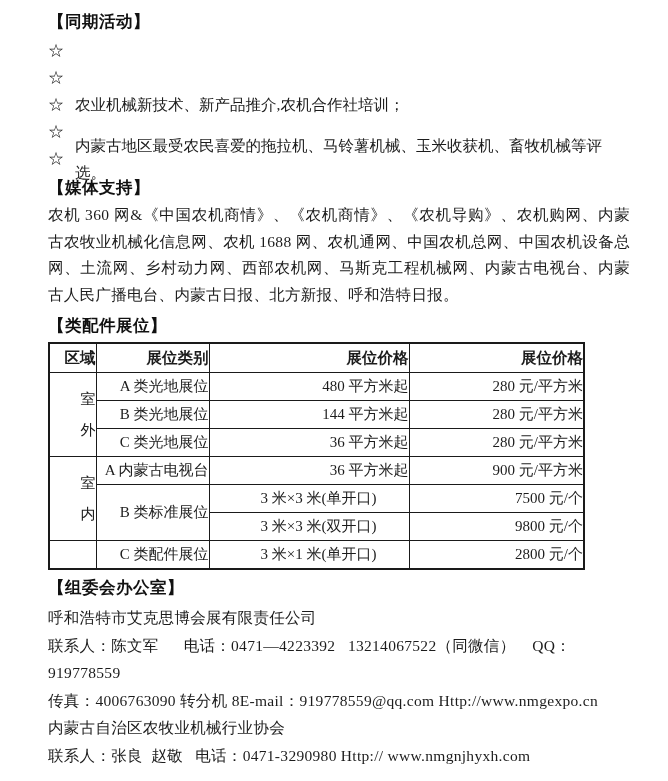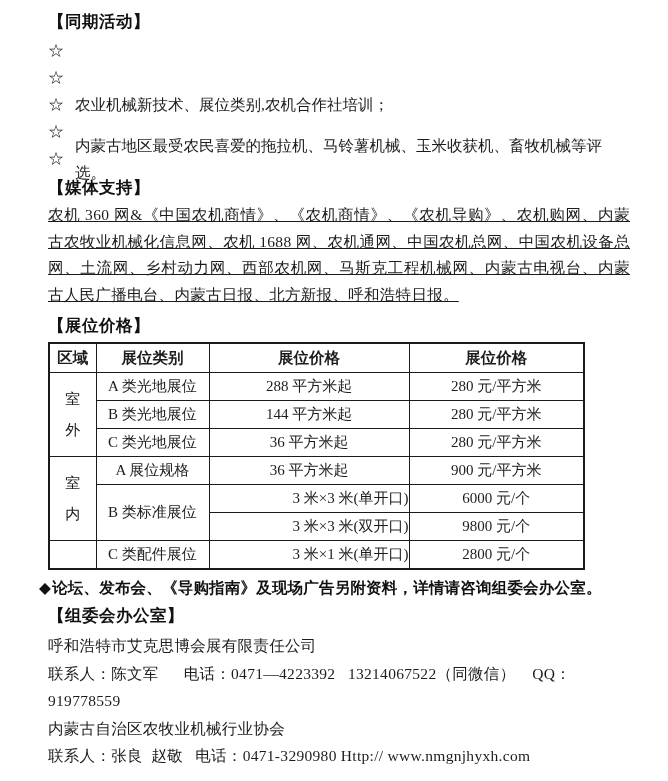--- a/index.html
+++ b/index.html
@@ -50,33 +50,32 @@
     color: #222;
     flex: 0 0 auto;
   }
   
   .media-body {
     margin: 2px 0 4px 0;
     line-height: 26.5px;
     text-align: justify;
     text-justify: inter-ideograph;
     letter-spacing: 0.3px;
-    text-decoration: underline;
   }
   
   table.fee-table {
     border-collapse: collapse;
     table-layout: fixed;
     width: 535px;
     margin: 4px 0 4px 0;
     border: 2px solid #1a1a1a;
   }
   .fee-table th, .fee-table td {
     border: 1px solid #1a1a1a;
-    text-align: center;
+    text-align: right;
     vertical-align: middle;
     padding: 0;
     overflow: hidden;
   }
   .fee-table th {
     font-family: "Liberation Sans", "DejaVu Sans", sans-serif;
     font-weight: bold;
     font-size: 15.5px;
     height: 28px;
   }
@@ -85,21 +84,21 @@
     height: 27px;
   }
   .zone-label {
     display: inline-block;
     width: 1.1em;
     word-break: break-all;
     line-height: 31px;
     vertical-align: middle;
   }
   td.spec-left {
-    text-align: right;
+    text-align: center;
     padding-left: 19px;
   }
   
   .note-line {
     font-family: "Liberation Sans", "DejaVu Sans", sans-serif;
     font-weight: bold;
     font-size: 15.5px;
     color: #111;
     margin: 6px 0 2px -9px;
     line-height: 24px;
@@ -128,102 +127,102 @@
     <h2 class="sec-title">【同期活动】</h2>
     <ul class="star-list">
       <li>
         <span class="star-glyph">☆</span>
       </li>
       <li>
         <span class="star-glyph">☆</span>
       </li>
       <li>
         <span class="star-glyph">☆</span>
-        <span>农业机械新技术、展位类别,农机合作社培训；</span>
+        <span>农业机械新技术、新产品推介,农机合作社培训；</span>
       </li>
       <li>
         <span class="star-glyph">☆</span>
       </li>
       <li>
         <span class="star-glyph">☆</span>
         <span>内蒙古地区最受农民喜爱的拖拉机、马铃薯机械、玉米收获机、畜牧机械等评选。</span>
       </li>
     </ul>
   </section>
 
   <section>
     <h2 class="sec-title">【媒体支持】</h2>
     <p class="media-body">农机 360 网&amp;《中国农机商情》、《农机商情》、《农机导购》、农机购网、内蒙古农牧业机械化信息网、农机 1688 网、农机通网、中国农机总网、中国农机设备总网、土流网、乡村动力网、西部农机网、马斯克工程机械网、内蒙古电视台、内蒙古人民广播电台、内蒙古日报、北方新报、呼和浩特日报。</p>
   </section>
 
   <section>
-    <h2 class="sec-title">【展位价格】</h2>
+    <h2 class="sec-title">【类配件展位】</h2>
 
     <table class="fee-table">
       <colgroup>
         <col style="width:47px">
         <col style="width:113px">
         <col style="width:200px">
         <col style="width:175px">
       </colgroup>
       <thead>
         <tr>
           <th>区域</th>
           <th>展位类别</th>
           <th>展位价格</th>
           <th>展位价格</th>
         </tr>
       </thead>
       <tbody>
         <tr>
           <td rowspan="3"><span class="zone-label">室外</span></td>
           <td>A 类光地展位</td>
-          <td>288 平方米起</td>
+          <td>480 平方米起</td>
           <td>280 元/平方米</td>
         </tr>
         <tr>
           <td>B 类光地展位</td>
           <td>144 平方米起</td>
           <td>280 元/平方米</td>
         </tr>
         <tr>
           <td>C 类光地展位</td>
           <td>36 平方米起</td>
           <td>280 元/平方米</td>
         </tr>
         <tr>
           <td rowspan="3"><span class="zone-label">室内</span></td>
-          <td>A 展位规格</td>
+          <td>A 内蒙古电视台</td>
           <td>36 平方米起</td>
           <td>900 元/平方米</td>
         </tr>
         <tr>
           <td rowspan="2">B 类标准展位</td>
           <td class="spec-left">3 米×3 米(单开口)</td>
-          <td>6000 元/个</td>
+          <td>7500 元/个</td>
         </tr>
         <tr>
           <td class="spec-left">3 米×3 米(双开口)</td>
           <td>9800 元/个</td>
         </tr>
         <tr>
           <td></td>
           <td>C 类配件展位</td>
           <td class="spec-left">3 米×1 米(单开口)</td>
           <td>2800 元/个</td>
         </tr>
       </tbody>
     </table>
 
-    <p class="note-line"><span class="diamond-glyph">◆</span><span>论坛、发布会、《导购指南》及现场广告另附资料，详情请咨询组委会办公室。</span></p>
   </section>
 
   <section>
     <h2 class="sec-title">【组委会办公室】</h2>
     <div class="office-lines">
       <p>呼和浩特市艾克思博会展有限责任公司</p>
       <p>联系人：陈文军      电话：0471—4223392   13214067522（同微信）    QQ：919778559</p>
+      <p>传真：4006763090 转分机 8E-mail：919778559@qq.com Http://www.nmgexpo.cn</p>
       <p>内蒙古自治区农牧业机械行业协会</p>
       <p>联系人：张良  赵敬   电话：0471-3290980 Http:// www.nmgnjhyxh.com</p>
     </div>
   </section>
 
 </div>
 
 </body></html>

